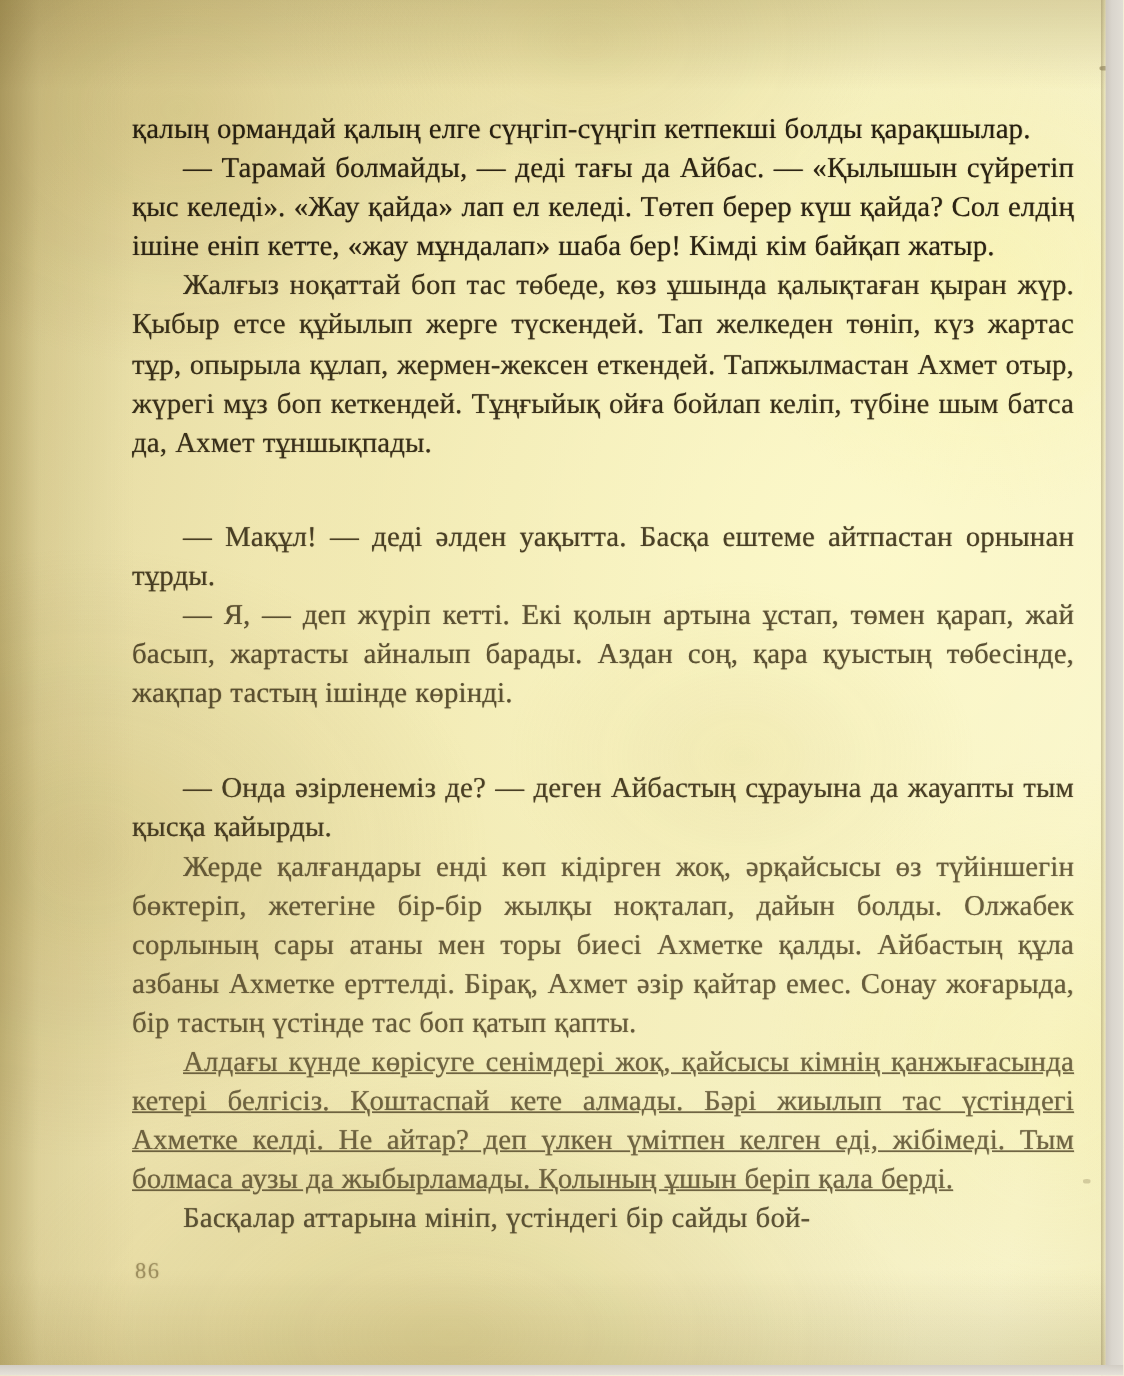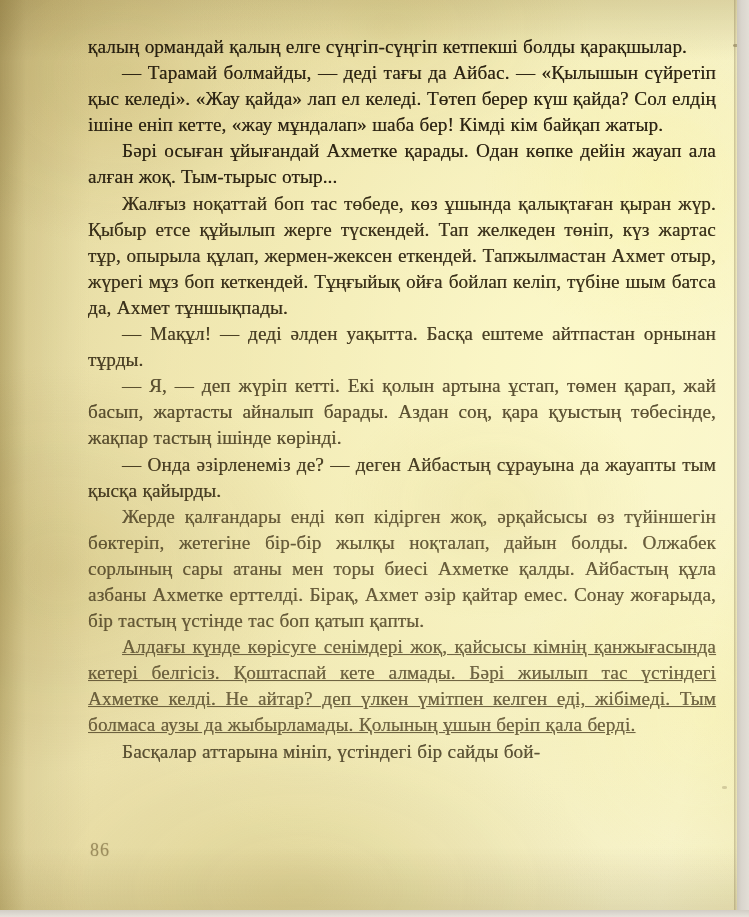--- a/index.html
+++ b/index.html
@@ -93,49 +93,48 @@
     word-spacing:.4px;
     color:#2a2213;
     text-indent:34px;
     hyphens:none;
     text-shadow:0 0 .55px rgba(60,48,22,0.55), .35px .25px .7px rgba(90,74,36,0.30);
   }
   
   p.f1{color:#261f11; opacity:1;}
   p.f2{color:#2a2213; opacity:.99;}
   p.f3{color:#322915; opacity:.96;}
-  p.f4{color:#3b3119; opacity:.92;}
+  p.f4{color:#3b3119; opacity:.92;margin-top:37px;}
   p.f5{color:#453a1f; opacity:.87;}
   p.f6{color:#4b3f22; opacity:.83;}
   p.f7{color:#4f4325; opacity:.80;text-decoration:underline;}
   p.f8{color:#433a21; opacity:.86;}
 
   .pageno{
     position:absolute;
     left:90px;
     top:840px;
-    font-size:18px;
+    font-size:15px;
     letter-spacing:1px;
     color:rgba(110,94,52,0.48);
     z-index:3;
     text-shadow:0 0 1.2px rgba(120,102,58,0.40);
   }
 </style>
 </head>
 <body>
 
 <div id="page">
 
   <div class="speck" style="left:733px;top:44px;width:6px;height:3px;"></div>
   <div class="speck" style="left:722px;top:786px;width:5px;height:3px;opacity:.5;"></div>
 
   <div id="textblock">
-    <p class="para f1" style="text-indent:0;">қалың ормандай қалың елге сүңгіп-сүңгіп кетпекші болды қарақшылар.</p>
+    <p class="para f1" style="text-indent:0;margin-top:40px;">қалың ормандай қалың елге сүңгіп-сүңгіп кетпекші болды қарақшылар.</p>
     <p class="para f2">— Тарамай болмайды, — деді тағы да Айбас. — «Қылышын сүйретіп қыс келеді». «Жау қайда» лап ел келеді. Төтеп берер күш қайда? Сол елдің ішіне еніп кетте, «жау мұндалап» шаба бер! Кімді кім байқап жатыр.</p>
-    <p class="para f2">Бәрі осыған ұйығандай Ахметке қарады. Одан көпке дейін жауап ала алған жоқ. Тым-тырыс отыр...</p>
     <p class="para f3">Жалғыз ноқаттай боп тас төбеде, көз ұшында қалықтаған қыран жүр. Қыбыр етсе құйылып жерге түскендей. Тап желкеден төніп, күз жартас тұр, опырыла құлап, жермен-жексен еткендей. Тапжылмастан Ахмет отыр, жүрегі мұз боп кеткендей. Тұңғыйық ойға бойлап келіп, түбіне шым батса да, Ахмет тұншықпады.</p>
     <p class="para f4">— Мақұл! — деді әлден уақытта. Басқа ештеме айтпастан орнынан тұрды.</p>
     <p class="para f5">— Я, — деп жүріп кетті. Екі қолын артына ұстап, төмен қарап, жай басып, жартасты айналып барады. Аздан соң, қара қуыстың төбесінде, жақпар тастың ішінде көрінді.</p>
     <p class="para f4">— Онда әзірленеміз де? — деген Айбастың сұрауына да жауапты тым қысқа қайырды.</p>
     <p class="para f6">Жерде қалғандары енді көп кідірген жоқ, әрқайсысы өз түйіншегін бөктеріп, жетегіне бір-бір жылқы ноқталап, дайын болды. Олжабек сорлының сары атаны мен торы биесі Ахметке қалды. Айбастың құла азбаны Ахметке ерттелді. Бірақ, Ахмет әзір қайтар емес. Сонау жоғарыда, бір тастың үстінде тас боп қатып қапты.</p>
     <p class="para f7">Алдағы күнде көрісуге сенімдері жоқ, қайсысы кімнің қанжығасында кетері белгісіз. Қоштаспай кете алмады. Бәрі жиылып тас үстіндегі Ахметке келді. Не айтар? деп үлкен үмітпен келген еді, жібімеді. Тым болмаса аузы да жыбырламады. Қолының ұшын беріп қала берді.</p>
     <p class="para f8">Басқалар аттарына мініп, үстіндегі бір сайды бой-</p>
   </div>
 
   <div class="pageno">86</div>

